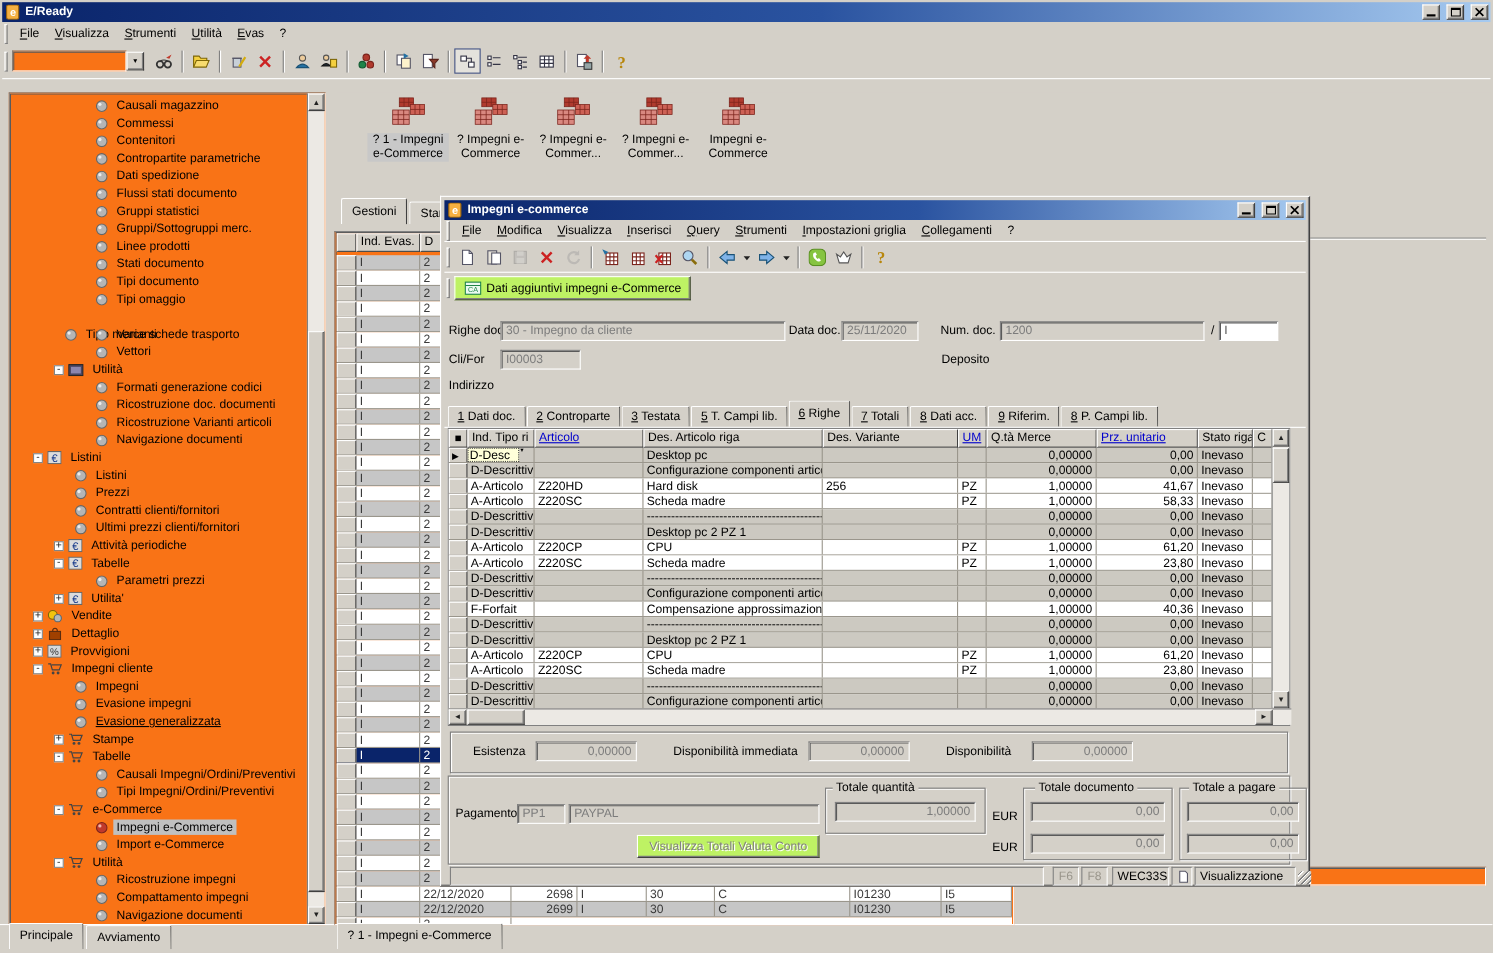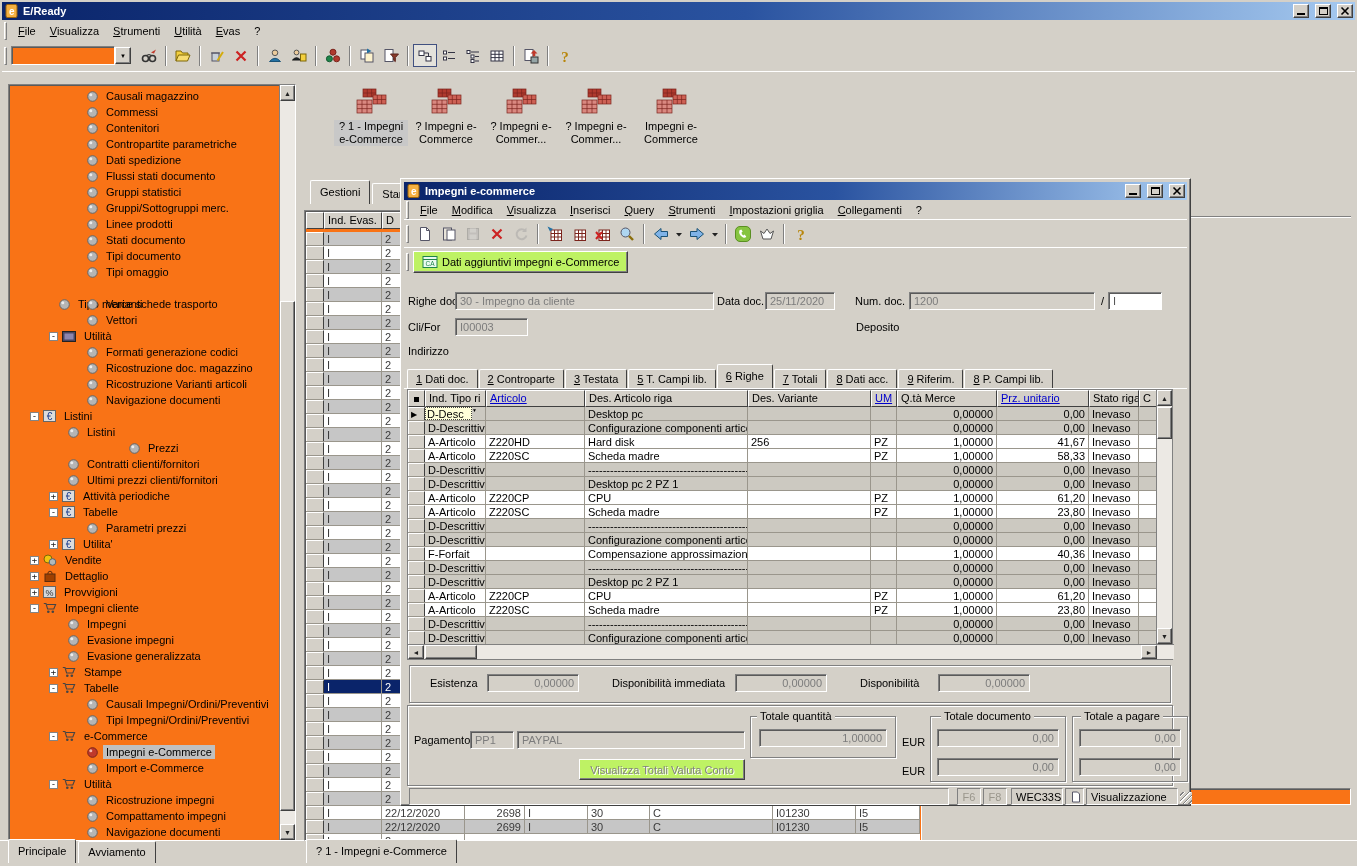--- a/index.html
+++ b/index.html
@@ -401,21 +401,21 @@
         </span>
         <span class="tree-label">Formati generazione codici</span>
       </div>
       <div class="tree-row" style="top: 275px; padding-left: 78px;">
         <span class="icon" style="margin-right: 5px;">
           <svg viewBox="0 0 11 11" width="11" height="11">
             <circle cx="5.5" cy="5.5" r="4.8" fill="#b5b5b5" stroke="#666"></circle>
             <circle cx="3.8" cy="3.8" r="1.5" fill="#ececec"></circle>
           </svg>
         </span>
-        <span class="tree-label">Ricostruzione doc. magazzino</span>
+        <span class="tree-label">Ricostruzione doc. documenti</span>
       </div>
       <div class="tree-row" style="top: 291px; padding-left: 78px;">
         <span class="icon" style="margin-right: 5px;">
           <svg viewBox="0 0 11 11" width="11" height="11">
             <circle cx="5.5" cy="5.5" r="4.8" fill="#b5b5b5" stroke="#666"></circle>
             <circle cx="3.8" cy="3.8" r="1.5" fill="#ececec"></circle>
           </svg>
         </span>
         <span class="tree-label">Ricostruzione Varianti articoli</span>
       </div>
@@ -440,21 +440,21 @@
       </div>
       <div class="tree-row" style="top: 339px; padding-left: 59px;">
         <span class="icon" style="margin-right: 5px;">
           <svg viewBox="0 0 11 11" width="11" height="11">
             <circle cx="5.5" cy="5.5" r="4.8" fill="#b5b5b5" stroke="#666"></circle>
             <circle cx="3.8" cy="3.8" r="1.5" fill="#ececec"></circle>
           </svg>
         </span>
         <span class="tree-label">Listini</span>
       </div>
-      <div class="tree-row" style="top: 355px; padding-left: 80px; margin-left: 40px;">
+      <div class="tree-row" style="top: 355px; padding-left: 59px;">
         <span class="icon" style="margin-right: 5px;">
           <svg viewBox="0 0 11 11" width="11" height="11">
             <circle cx="5.5" cy="5.5" r="4.8" fill="#b5b5b5" stroke="#666"></circle>
             <circle cx="3.8" cy="3.8" r="1.5" fill="#ececec"></circle>
           </svg>
         </span>
         <span class="tree-label">Prezzi</span>
       </div>
       <div class="tree-row" style="top: 371px; padding-left: 59px;">
         <span class="icon" style="margin-right: 5px;">
@@ -565,21 +565,21 @@
       </div>
       <div class="tree-row" style="top: 547px; padding-left: 59px;">
         <span class="icon" style="margin-right: 5px;">
           <svg viewBox="0 0 11 11" width="11" height="11">
             <circle cx="5.5" cy="5.5" r="4.8" fill="#b5b5b5" stroke="#666"></circle>
             <circle cx="3.8" cy="3.8" r="1.5" fill="#ececec"></circle>
           </svg>
         </span>
         <span class="tree-label">Evasione impegni</span>
       </div>
-      <div class="tree-row" style="top: 563px; padding-left: 59px;">
+      <div class="tree-row" style="top: 563px; padding-left: 59px; text-decoration: underline;">
         <span class="icon" style="margin-right: 5px;">
           <svg viewBox="0 0 11 11" width="11" height="11">
             <circle cx="5.5" cy="5.5" r="4.8" fill="#b5b5b5" stroke="#666"></circle>
             <circle cx="3.8" cy="3.8" r="1.5" fill="#ececec"></circle>
           </svg>
         </span>
         <span class="tree-label">Evasione generalizzata</span>
       </div>
       <div class="tree-row" style="top: 579px; padding-left: 40px;">
         <span class="expander">+</span>

